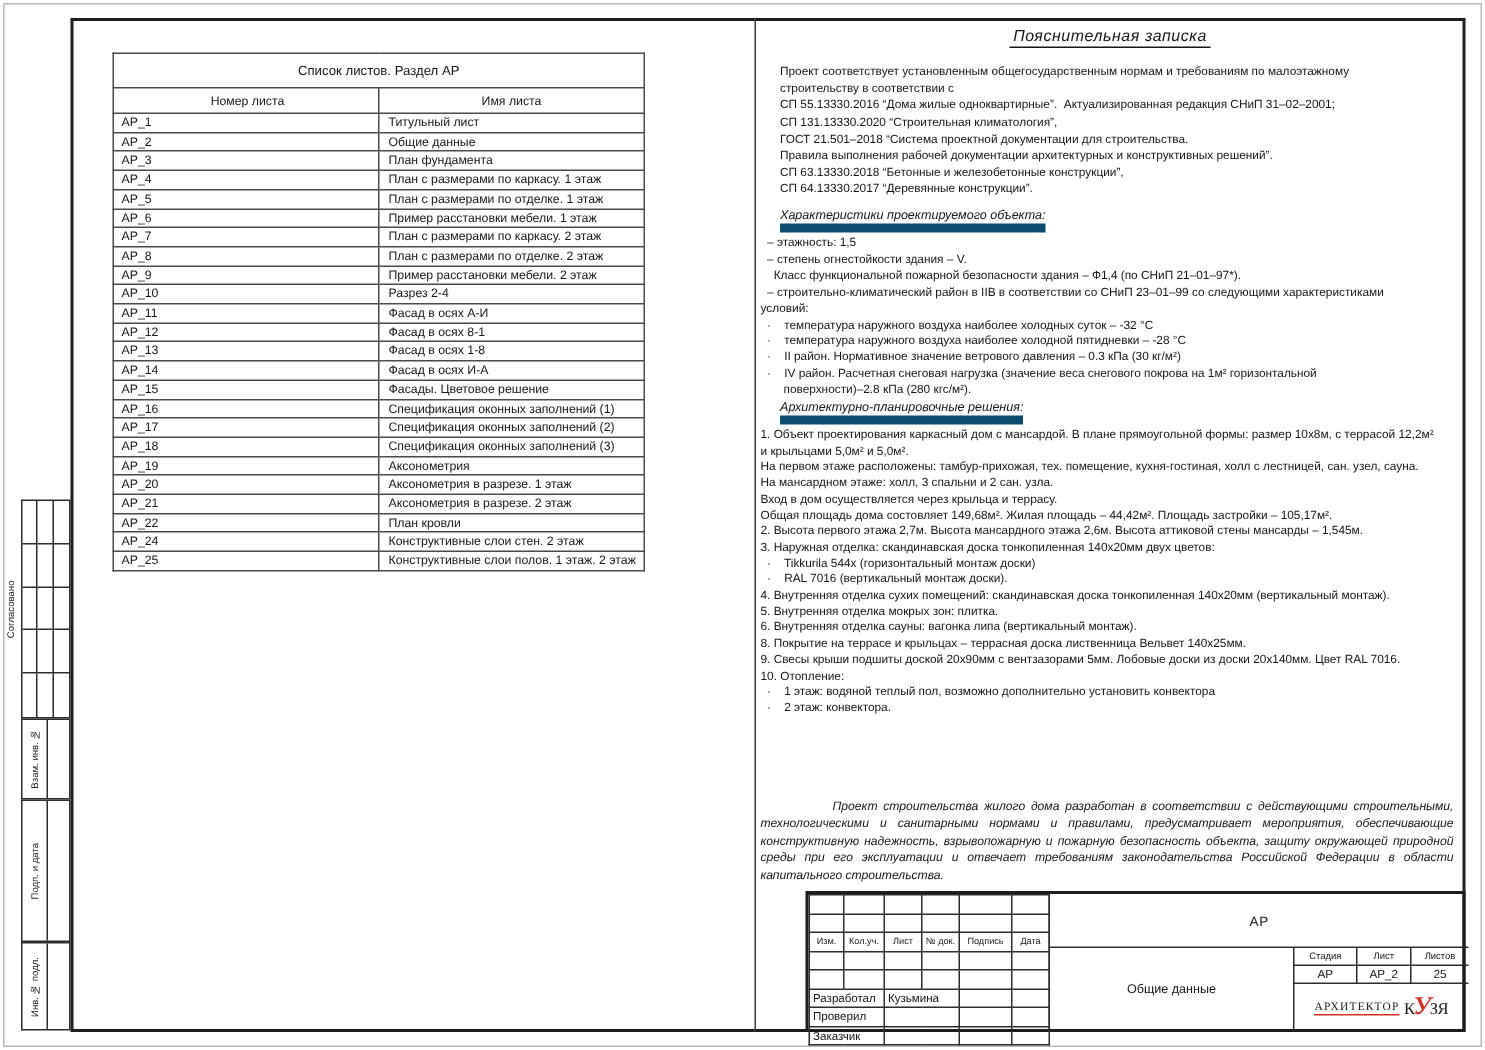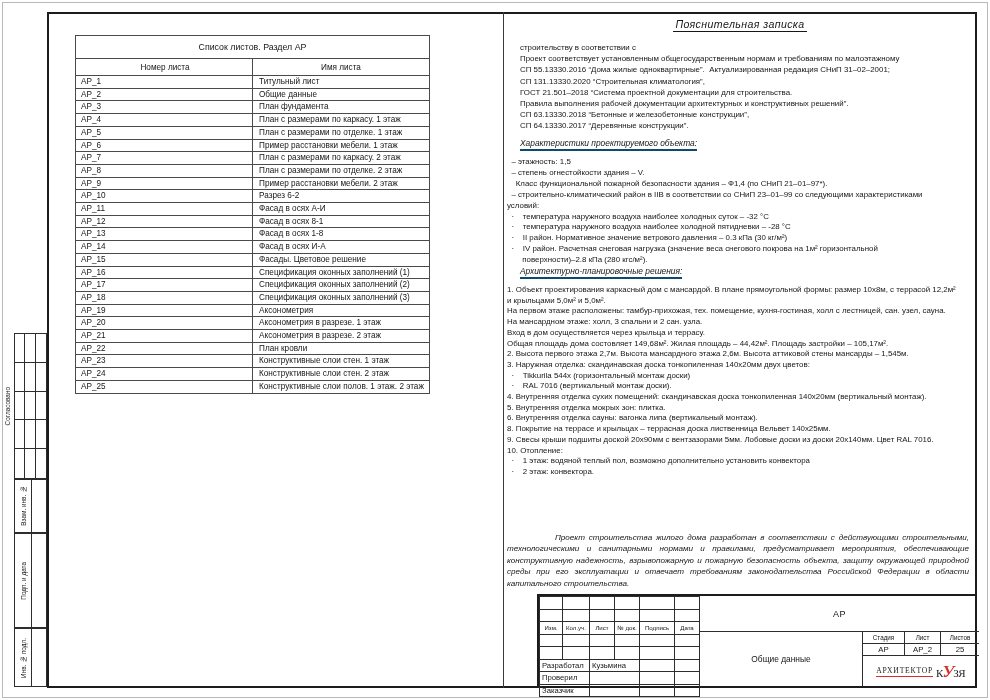--- a/index.html
+++ b/index.html
@@ -34,21 +34,21 @@
   .sheet-list tbody td{height:11.7px;line-height:11.7px;}
   .sheet-list .cnum{width:57px;padding-left:5px;}
   .sheet-list .cname{padding-left:6px;}
 
   
   .note{position:absolute;left:503px;top:12px;width:474px;}
   .note-title{position:absolute;top:6px;left:0;width:100%;text-align:center;
       font-size:10.6px;font-style:italic;letter-spacing:.4px;}
   .note-title span{border-bottom:1px solid #161616;padding:0 2px 1px 2px;}
   .sec-heading{position:absolute;left:17px;font-size:8.4px;font-style:italic;}
-  .sec-heading span{border-bottom:2px solid #0c4a6e;padding-bottom:1px;}
+  .sec-heading span{border-bottom:6px solid #0c4a6e;padding-bottom:1px;}
   .tlines{position:absolute;}
   .tline{white-space:pre;font-size:7.9px;}
   .intro{left:17px;top:30px;}
   .intro .tline{line-height:11.2px;}
   .h1{top:126px;}
   .s1{left:4px;top:145px;}
   .s1 .tline{line-height:10.9px;}
   .h2{top:254px;}
   .s2{left:4px;top:273px;}
   .s2 .tline{line-height:10.7px;}
@@ -192,21 +192,21 @@
           <td class="cname">План с размерами по отделке. 2 этаж</td>
         </tr>
 
         <tr>
           <td class="cnum">АР_9</td>
           <td class="cname">Пример расстановки мебели. 2 этаж</td>
         </tr>
 
         <tr>
           <td class="cnum">АР_10</td>
-          <td class="cname">Разрез 6-2</td>
+          <td class="cname">Разрез 2-4</td>
         </tr>
 
         <tr>
           <td class="cnum">АР_11</td>
           <td class="cname">Фасад в осях А-И</td>
         </tr>
 
         <tr>
           <td class="cnum">АР_12</td>
           <td class="cname">Фасад в осях 8-1</td>
@@ -255,46 +255,42 @@
         <tr>
           <td class="cnum">АР_21</td>
           <td class="cname">Аксонометрия в  разрезе. 2 этаж</td>
         </tr>
 
         <tr>
           <td class="cnum">АР_22</td>
           <td class="cname">План кровли</td>
         </tr>
 
-        <tr>
-          <td class="cnum">АР_23</td>
-          <td class="cname">Конструктивные слои стен. 1 этаж</td>
-        </tr>
 
         <tr>
           <td class="cnum">АР_24</td>
           <td class="cname">Конструктивные слои стен. 2 этаж</td>
         </tr>
 
         <tr>
           <td class="cnum">АР_25</td>
           <td class="cname">Конструктивные слои полов. 1 этаж. 2 этаж</td>
         </tr>
       </tbody>
   </table>
 
   <div class="note">
     <div class="note-title">
       <span>Пояснительная записка</span>
     </div>
 
     <div class="tlines intro">
 
-    <div class="tline">строительству в соответствии с</div>
-        <div class="tline">Проект соответствует установленным общегосударственным нормам и требованиям по малоэтажному</div>
+    <div class="tline">Проект соответствует установленным общегосударственным нормам и требованиям по малоэтажному</div>
+        <div class="tline">строительству в соответствии с</div>
         <div class="tline">СП 55.13330.2016 “Дома жилые одноквартирные”.  Актуализированная редакция СНиП 31–02–2001;</div>
         <div class="tline">СП 131.13330.2020 “Строительная климатология”,</div>
         <div class="tline">ГОСТ 21.501–2018 “Система проектной документации для строительства.</div>
         <div class="tline">Правила выполнения рабочей документации архитектурных и конструктивных решений”.</div>
         <div class="tline">СП 63.13330.2018 “Бетонные и железобетонные конструкции”,</div>
         <div class="tline">СП 64.13330.2017 “Деревянные конструкции”.</div>
       </div>
 
     <div class="sec-heading h1">
       <span>Характеристики проектируемого объекта:</span>

